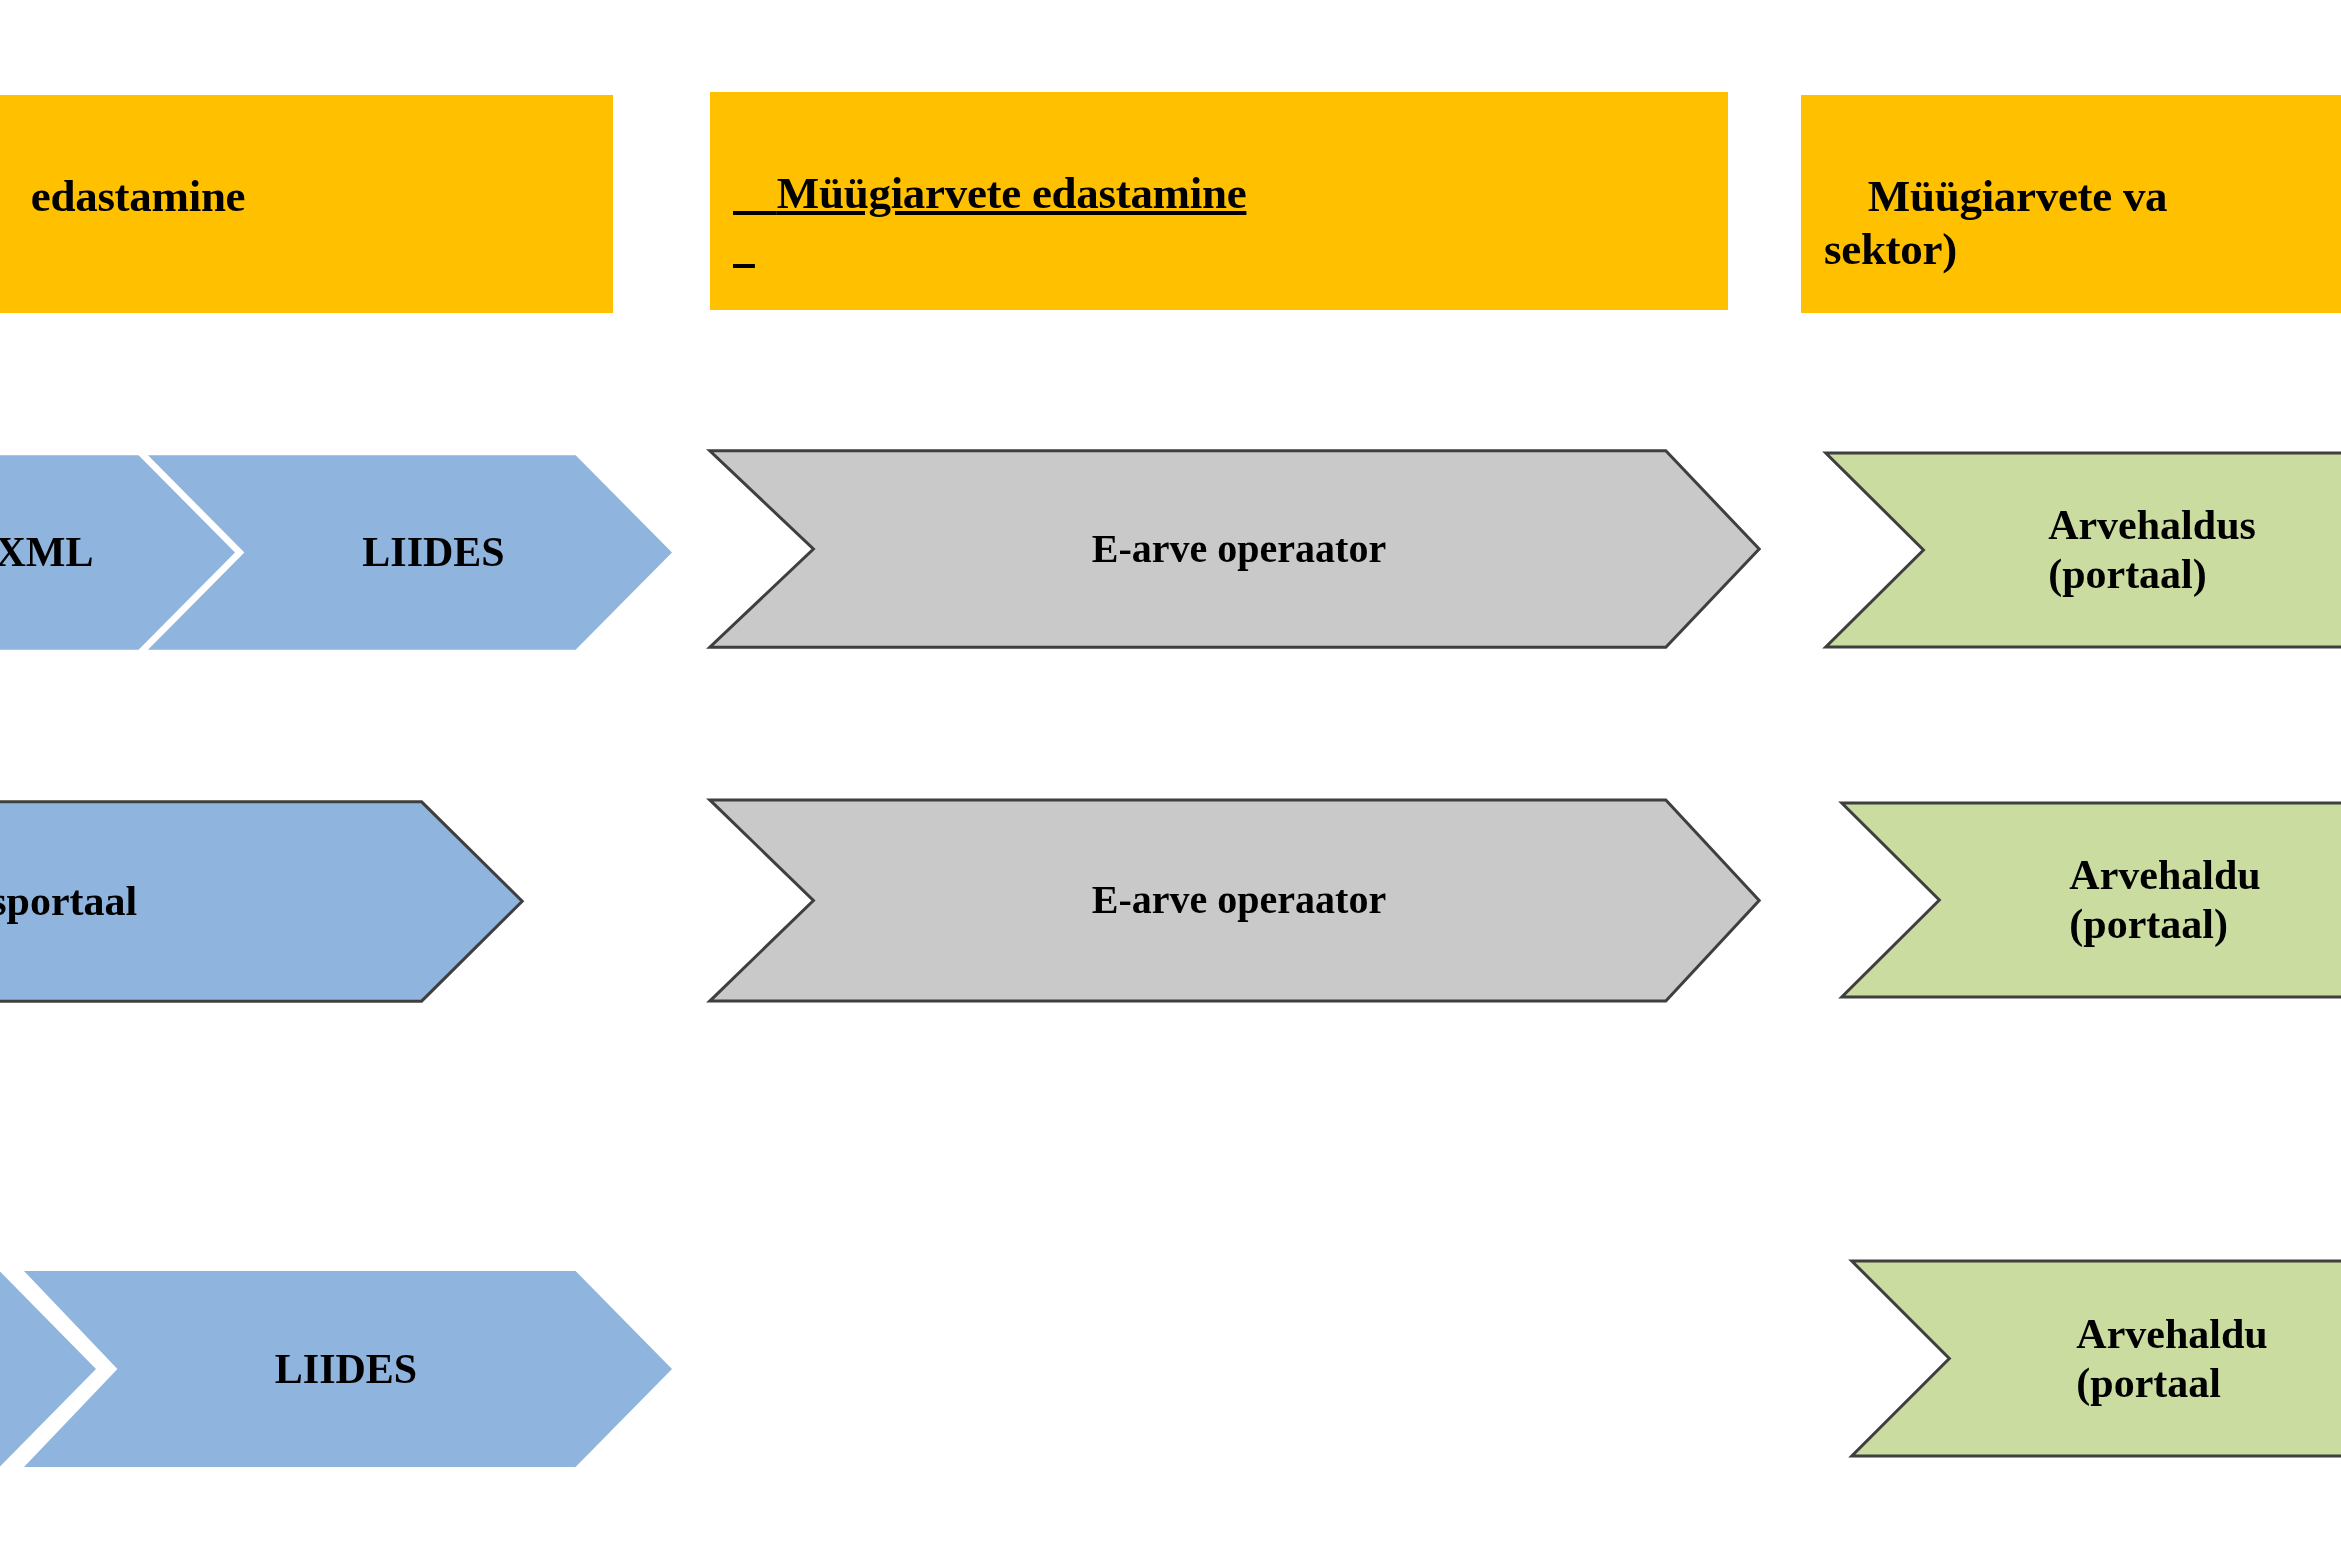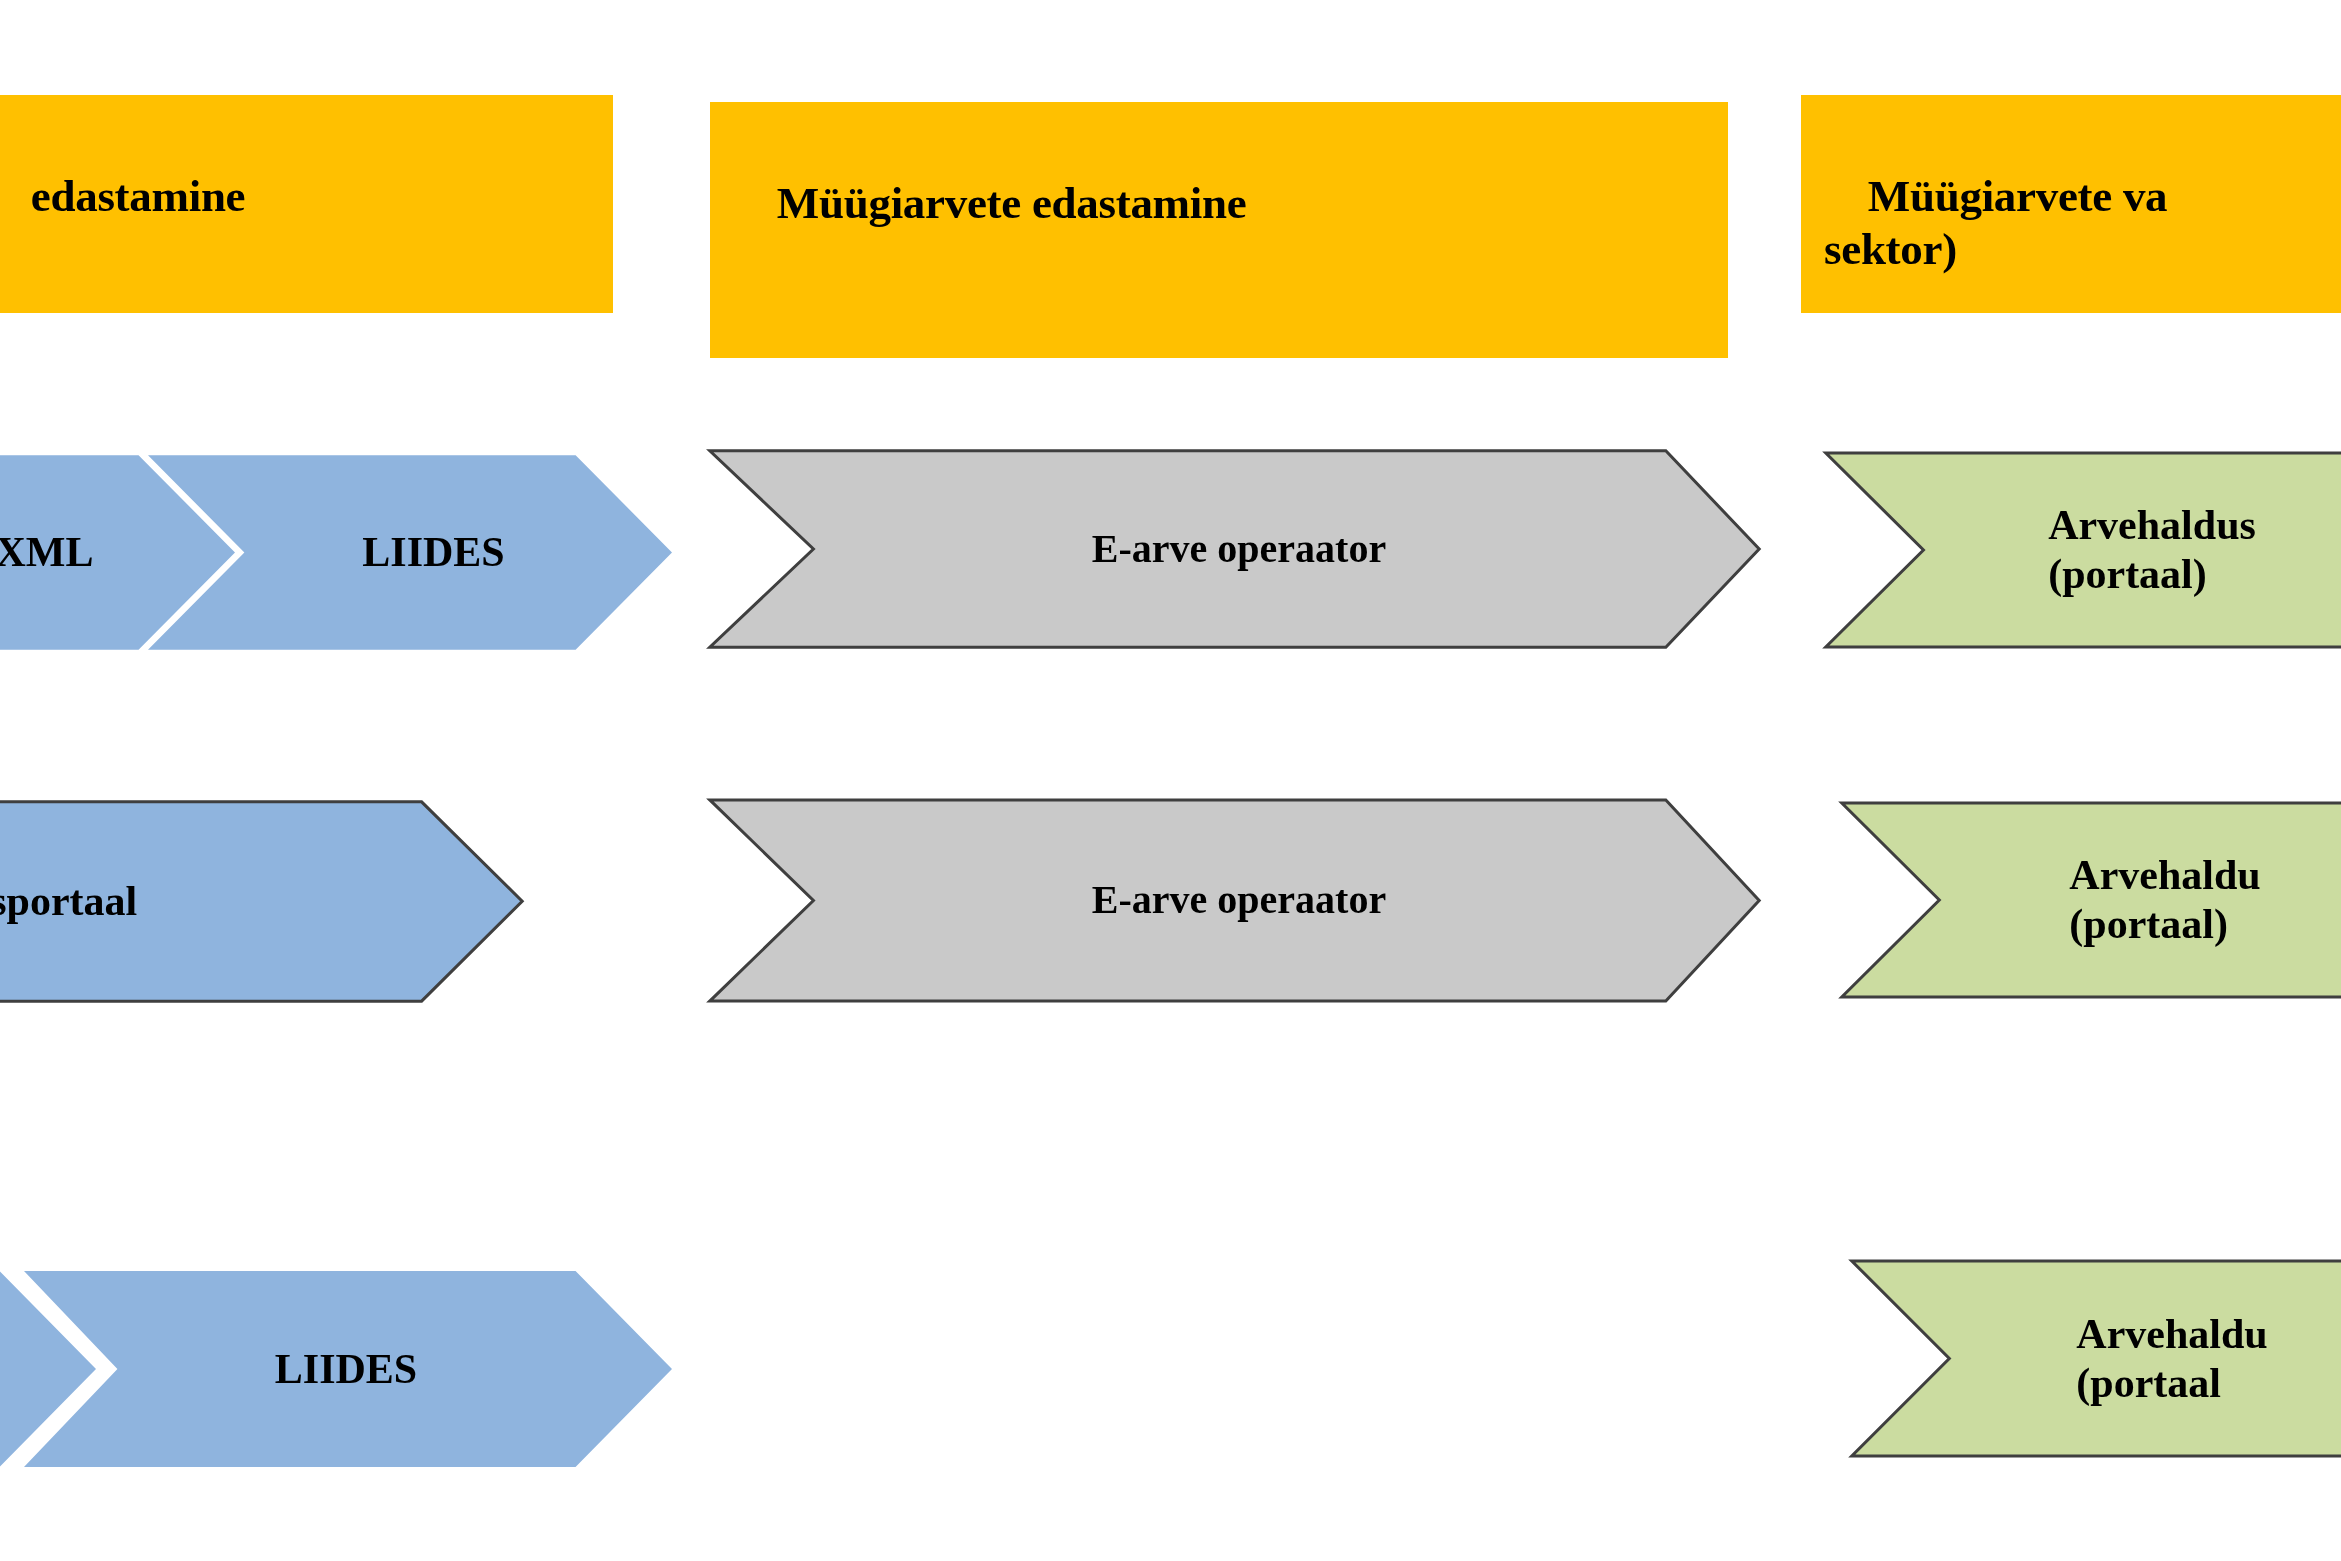--- a/index.html
+++ b/index.html
@@ -48,21 +48,21 @@
 </style>
 </head>
 <body>
 
 <div id="stage">
 
   <div class="hdr" style="left:-36px;top:95px;width:649px;height:218px;">
     <span>edastamine</span>
   </div>
 
-  <div class="hdr" style="left:710px;top:102px;width:1018px;height:256px;">
+  <div class="hdr" style="left:710px;top:92px;width:1018px;height:218px;text-decoration:underline;">
     <span>Müügiarvete edastamine</span>
   </div>
 
   <div class="hdr" style="left:1801px;top:95px;width:578px;height:218px;">
     <span>Müügiarvete va
 sektor)</span>
   </div>
 
   <div class="shape" style="left:-193px;top:455px;width:428px;height:195px;">
     <svg width="428" height="195" viewBox="0 0 710 323">

